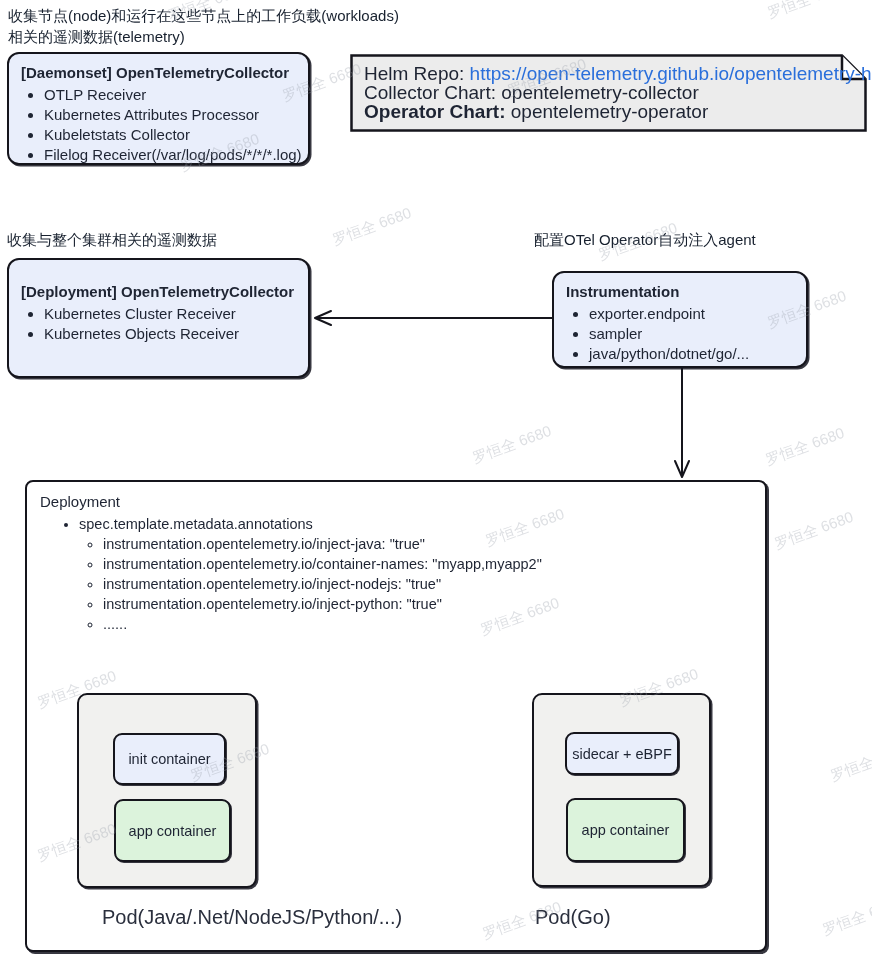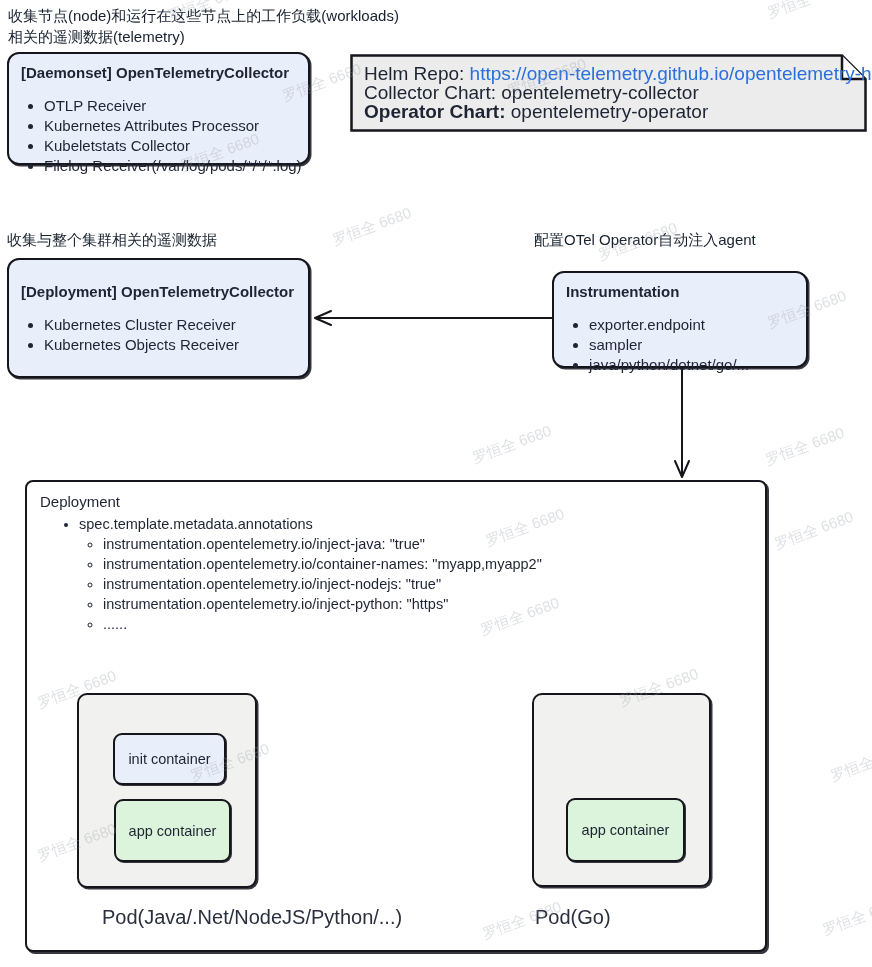--- a/index.html
+++ b/index.html
@@ -10,21 +10,21 @@
   .abs{position:absolute;}
   .heading{font-size:15px;line-height:21px;color:#17202e;}
   .small-label{font-size:15px;color:#17202e;white-space:nowrap;}
 
   
   .node{
     position:absolute;background:#e9eefb;border:2px solid #15151c;border-radius:12px;
     box-shadow:1.5px 1.5px 0 rgba(20,20,30,.85);box-sizing:border-box;padding:9px 12px 6px 12px;
   }
   .node-title{font-weight:bold;font-size:15px;line-height:20px;white-space:nowrap;}
-  .node ul{margin:13px 0 0 0;padding-left:23px;font-size:15px;line-height:20px;}
+  .node ul{margin:2px 0 0 0;padding-left:23px;font-size:15px;line-height:20px;}
   .node ul li{white-space:nowrap;}
 
   
   .note{position:absolute;box-sizing:border-box;}
   .note svg{position:absolute;left:0;top:0;}
   .note-content{position:relative;padding:10px 14px;font-size:19px;line-height:19px;white-space:nowrap;}
   .note-link{color:#2a6fdb;text-decoration:none;}
   .bold{font-weight:bold;}
 
   
@@ -124,33 +124,34 @@
   </div>
 
   <div class="frame" style="left:25px;top:480px;width:742px;height:472px;">
     <div class="frame-title">Deployment</div>
     <ul class="lvl1">
       <li><span>spec.template.metadata.annotations</span>
         <ul class="lvl2">
           <li>instrumentation.opentelemetry.io/inject-java: "true"</li>
           <li>instrumentation.opentelemetry.io/container-names: "myapp,myapp2"</li>
           <li>instrumentation.opentelemetry.io/inject-nodejs: "true"</li>
-          <li>instrumentation.opentelemetry.io/inject-python: "https"</li>
+          <li>instrumentation.opentelemetry.io/inject-python: "true"</li>
           <li>......</li>
         </ul>
       </li>
     </ul>
 
     <div class="pod" style="left:50px;top:211px;width:180px;height:195px;">
       <div class="cbox cbox-blue" style="left:34px;top:38px;width:113px;height:52px;">init container</div>
       <div class="cbox cbox-green" style="left:35px;top:104px;width:117px;height:63px;">app container</div>
     </div>
     <div class="pod-label" style="left:53px;top:424px;margin-left:22px;">Pod(Java/.Net/NodeJS/Python/...)</div>
 
     <div class="pod" style="left:505px;top:211px;width:179px;height:194px;">
+      <div class="cbox cbox-blue" style="left:31px;top:37px;width:114px;height:43px;">sidecar + eBPF</div>
       <div class="cbox cbox-green" style="left:32px;top:103px;width:119px;height:64px;">app container</div>
     </div>
     <div class="pod-label" style="left:508px;top:424px;">Pod(Go)</div>
   </div>
 
   <div class="wm-layer">
       <span class="wm" style="left: 165px; top: 8px;">罗恒全 6680</span>
       <span class="wm" style="left: 765px; top: 5px;">罗恒全 6680</span>
       <span class="wm" style="left: 280px; top: 88px;">罗恒全 6680</span>
       <span class="wm" style="left: 505px; top: 83px;">罗恒全 6680</span>

